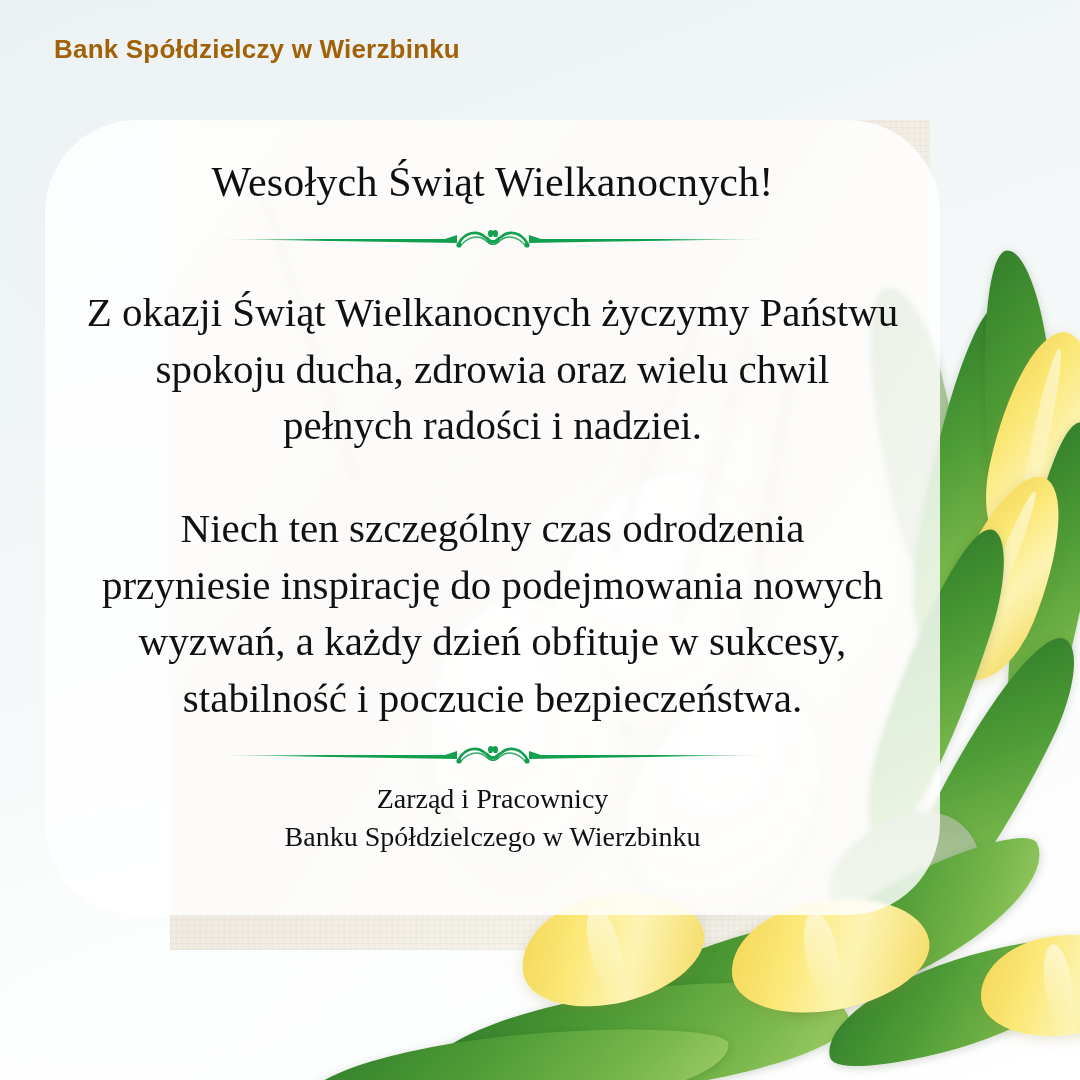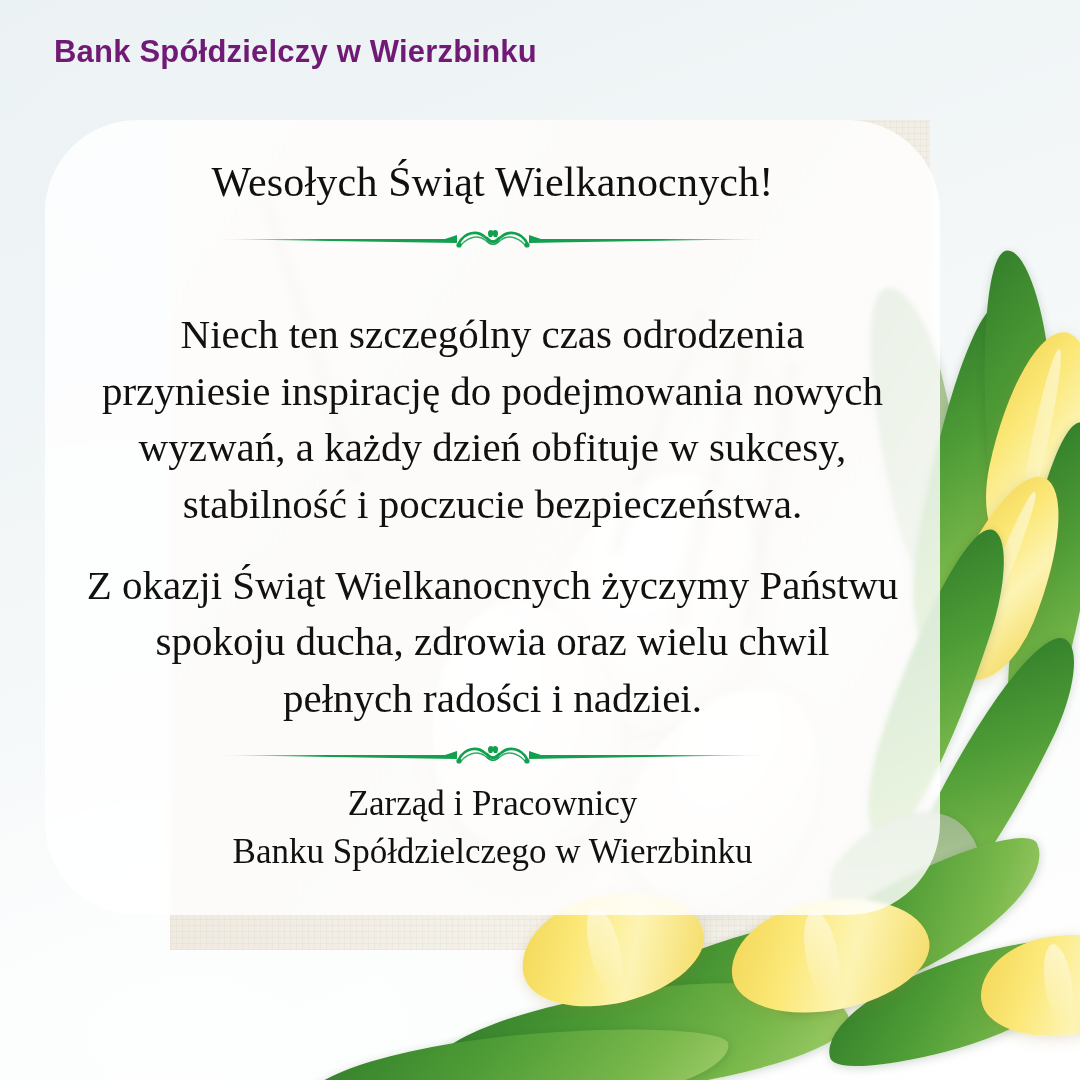--- a/index.html
+++ b/index.html
@@ -119,23 +119,23 @@
     left: 54px; top: 34px;
     display: flex;
     align-items: center;
     gap: 22px;
     z-index: 6;
   }
   .logo-mark { width: 124px; height: 74px; display: block; }
   .bank-name {
     font-family: "Liberation Sans", "DejaVu Sans", sans-serif;
     font-weight: 700;
-    font-size: 31px;
+    font-size: 26px;
     letter-spacing: .2px;
-    color: #701a75;
+    color: #a16207;
     white-space: nowrap;
   }
 
   
   .content {
     position: absolute;
     left: 45px; top: 120px;
     width: 895px; height: 795px;
     z-index: 5;
     display: flex;
@@ -163,21 +163,21 @@
     line-height: 1.38;
     color: #111111;
     margin: 0;
     padding: 0 14px;
     white-space: pre-line;
   }
   .para.p1 { margin-top: 24px; }
   .para.p2 { margin-top: 46px; }
 
   .sign {
-    font-size: 35px;
+    font-size: 28px;
     line-height: 1.36;
     color: #111111;
     margin: 0;
     white-space: pre-line;
   }
 </style>
 </head>
 <body>
 
 <div id="canvas">
@@ -249,28 +249,28 @@
         <path d="M314 19 C308 8, 296 6, 288 13 C282 18, 278 20, 274 14" fill="none" stroke="#12a04f" stroke-width="2.6" stroke-linecap="round"></path>
         <path d="M248 21 C256 12, 266 11, 272 16 C278 21, 282 22, 286 17" fill="none" stroke="#12a04f" stroke-width="1.6" stroke-linecap="round" opacity=".85"></path>
         <path d="M312 21 C304 12, 294 11, 288 16 C282 21, 278 22, 274 17" fill="none" stroke="#12a04f" stroke-width="1.6" stroke-linecap="round" opacity=".85"></path>
         <path d="M276 13 C274 9, 275 6, 278 6 C281 6, 281 10, 279 13 Z" fill="#12a04f"></path>
         <path d="M284 13 C286 9, 285 6, 282 6 C279 6, 279 10, 281 13 Z" fill="#12a04f"></path>
         <circle cx="246" cy="21" r="2.6" fill="#12a04f"></circle>
         <circle cx="314" cy="21" r="2.6" fill="#12a04f"></circle>
       </svg>
     </div>
 
+    <p class="para p1">Z okazji Świąt Wielkanocnych życzymy Państwu
+spokoju ducha, zdrowia oraz wielu chwil
+pełnych radości i nadziei.</p>
+
     <p class="para p2">Niech ten szczególny czas odrodzenia
 przyniesie inspirację do podejmowania nowych
 wyzwań, a każdy dzień obfituje w sukcesy,
 stabilność i poczucie bezpieczeństwa.</p>
-
-    <p class="para p1">Z okazji Świąt Wielkanocnych życzymy Państwu
-spokoju ducha, zdrowia oraz wielu chwil
-pełnych radości i nadziei.</p>
 
     <div class="ornament bottom">
       <svg width="560" height="30" viewBox="0 0 560 30" xmlns="http://www.w3.org/2000/svg" aria-hidden="true">
         <defs>
           <linearGradient id="fadeL2" x1="0" y1="0" x2="1" y2="0">
             <stop offset="0%" stop-color="#12a04f" stop-opacity="0"></stop>
             <stop offset="45%" stop-color="#12a04f" stop-opacity="1"></stop>
             <stop offset="100%" stop-color="#12a04f" stop-opacity="1"></stop>
           </linearGradient>
           <linearGradient id="fadeR2" x1="0" y1="0" x2="1" y2="0">

